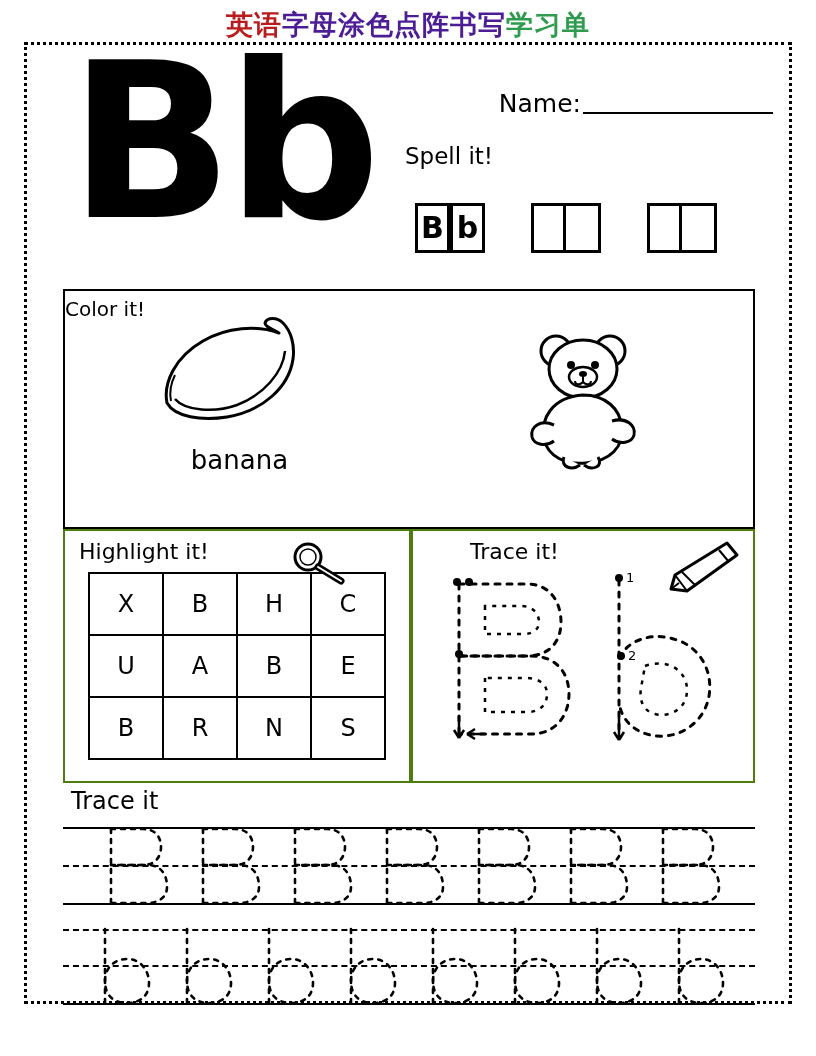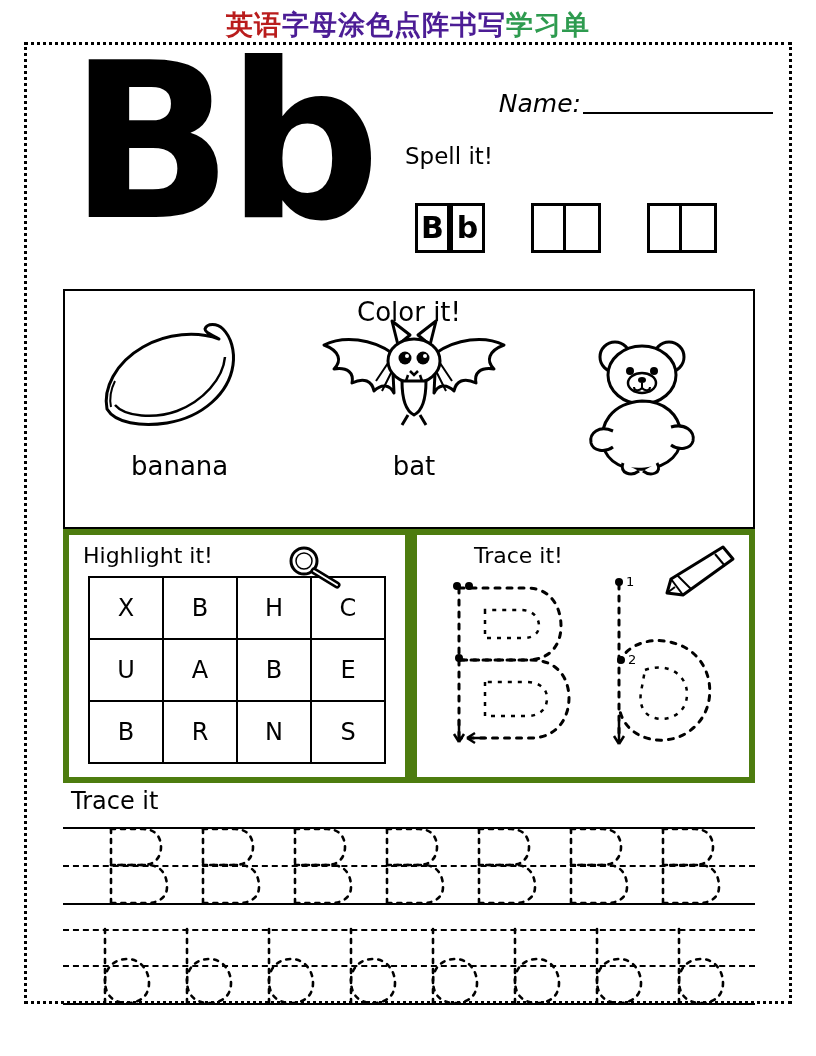--- a/index.html
+++ b/index.html
@@ -64,21 +64,20 @@
     line-height: 215px;
     letter-spacing: -6px;
   }
   .name-line {
     position: absolute;
     right: 10px;
     top: 38px;
     font-size: 25px;
     font-family: "DejaVu Sans", sans-serif;
     white-space: nowrap;
-    font-style: italic;
   }
   .name-line .rule {
     display: inline-block;
     width: 190px;
     border-bottom: 2px solid #000;
     height: 20px;
     vertical-align: -2px;
     margin-left: 2px;
   }
   .spell-label {
@@ -118,22 +117,21 @@
   .color-panel {
     position: absolute;
     left: 30px;
     top: 238px;
     width: 692px;
     height: 240px;
     border: 2px solid #000;
     box-sizing: border-box;
   }
   .panel-title {
-    text-align: center;
-    font-size: 26px;
+    font-size: 20px;
     font-family: "DejaVu Sans", sans-serif;
     margin-top: 6px;
   }
   .pics {
     display: flex;
     justify-content: space-around;
     align-items: flex-end;
     height: 150px;
     margin-top: 4px;
   }
@@ -149,21 +147,21 @@
     position: absolute;
     left: 30px;
     top: 478px;
     width: 692px;
     height: 254px;
   }
   .highlight-panel, .trace-panel {
     position: absolute;
     top: 0;
     height: 254px;
-    border: 6px solid #4d7c0f;
+    border: 2px solid #4d7c0f;
     box-sizing: border-box;
   }
   .highlight-panel { left: 0; width: 348px; }
   .trace-panel { left: 348px; width: 344px; }
   .sub-title {
     font-size: 22px;
     font-family: "DejaVu Sans", sans-serif;
     margin: 8px 0 0 14px;
   }
   .grid {
@@ -251,43 +249,20 @@
 
       <div class="pic">
         <svg class="svg-ico" width="190" height="140" viewBox="0 0 190 140">
           <path d="M22 104 C18 84 30 58 58 42 C82 28 112 26 134 34 C128 30 120 28 120 24 C122 18 132 18 138 24 C146 32 150 46 148 60 C144 88 118 112 82 118 C56 122 30 118 22 104 Z" fill="#fff" stroke="#000" stroke-width="3" stroke-linejoin="round"></path>
           <path d="M30 100 C40 112 70 114 92 106 C118 96 138 74 140 52" fill="none" stroke="#000" stroke-width="2.5"></path>
           <path d="M26 102 C24 92 26 84 30 76" fill="none" stroke="#000" stroke-width="2"></path>
         </svg>
         <div class="caption">banana</div>
       </div>
 
-      <div class="pic">
-        <svg class="svg-ico" width="200" height="140" viewBox="0 0 200 140">
-
-          <path d="M78 48 C58 34 30 30 10 40 C26 46 28 56 20 64 C34 62 40 68 38 78 C50 72 58 76 60 86 C68 78 76 80 80 88 Z" fill="#fff" stroke="#000" stroke-width="3" stroke-linejoin="round"></path>
-          <path d="M122 48 C142 34 170 30 190 40 C174 46 172 56 180 64 C166 62 160 68 162 78 C150 72 142 76 140 86 C132 78 124 80 120 88 Z" fill="#fff" stroke="#000" stroke-width="3" stroke-linejoin="round"></path>
-          <path d="M78 52 L62 76 M80 62 L68 86 M122 52 L138 76 M120 62 L132 86" stroke="#000" stroke-width="2" fill="none"></path>
-
-          <path d="M84 40 L78 16 L96 30 Z" fill="#fff" stroke="#000" stroke-width="3" stroke-linejoin="round"></path>
-          <path d="M116 40 L122 16 L104 30 Z" fill="#fff" stroke="#000" stroke-width="3" stroke-linejoin="round"></path>
-
-          <ellipse cx="100" cy="56" rx="26" ry="22" fill="#fff" stroke="#000" stroke-width="3"></ellipse>
-          <circle cx="91" cy="53" r="6.5" fill="#000"></circle>
-              <circle cx="109" cy="53" r="6.5" fill="#000"></circle>
-          <circle cx="93" cy="51" r="2" fill="#fff"></circle>
-              <circle cx="111" cy="51" r="2" fill="#fff"></circle>
-          <path d="M96 66 L100 70 L104 66" fill="none" stroke="#000" stroke-width="2.5"></path>
-          <path d="M94 70 L92 76 M106 70 L108 76" stroke="#000" stroke-width="2.5"></path>
-
-          <path d="M88 76 C88 96 92 106 100 110 C108 106 112 96 112 76 Z" fill="#fff" stroke="#000" stroke-width="3" stroke-linejoin="round"></path>
-          <path d="M94 110 L88 120 M106 110 L112 120" stroke="#000" stroke-width="3"></path>
-        </svg>
-        <div class="caption">bat</div>
-      </div>
 
       <div class="pic">
         <svg class="svg-ico" width="180" height="150" viewBox="0 0 180 150">
           <circle cx="62" cy="26" r="15" fill="#fff" stroke="#000" stroke-width="3"></circle>
           <circle cx="116" cy="26" r="15" fill="#fff" stroke="#000" stroke-width="3"></circle>
           <ellipse cx="89" cy="44" rx="34" ry="29" fill="#fff" stroke="#000" stroke-width="3"></ellipse>
           <circle cx="77" cy="40" r="4" fill="#000"></circle>
               <circle cx="101" cy="40" r="4" fill="#000"></circle>
           <ellipse cx="89" cy="52" rx="14" ry="10" fill="#fff" stroke="#000" stroke-width="2.5"></ellipse>
           <ellipse cx="89" cy="49" rx="4" ry="3" fill="#000"></ellipse>

